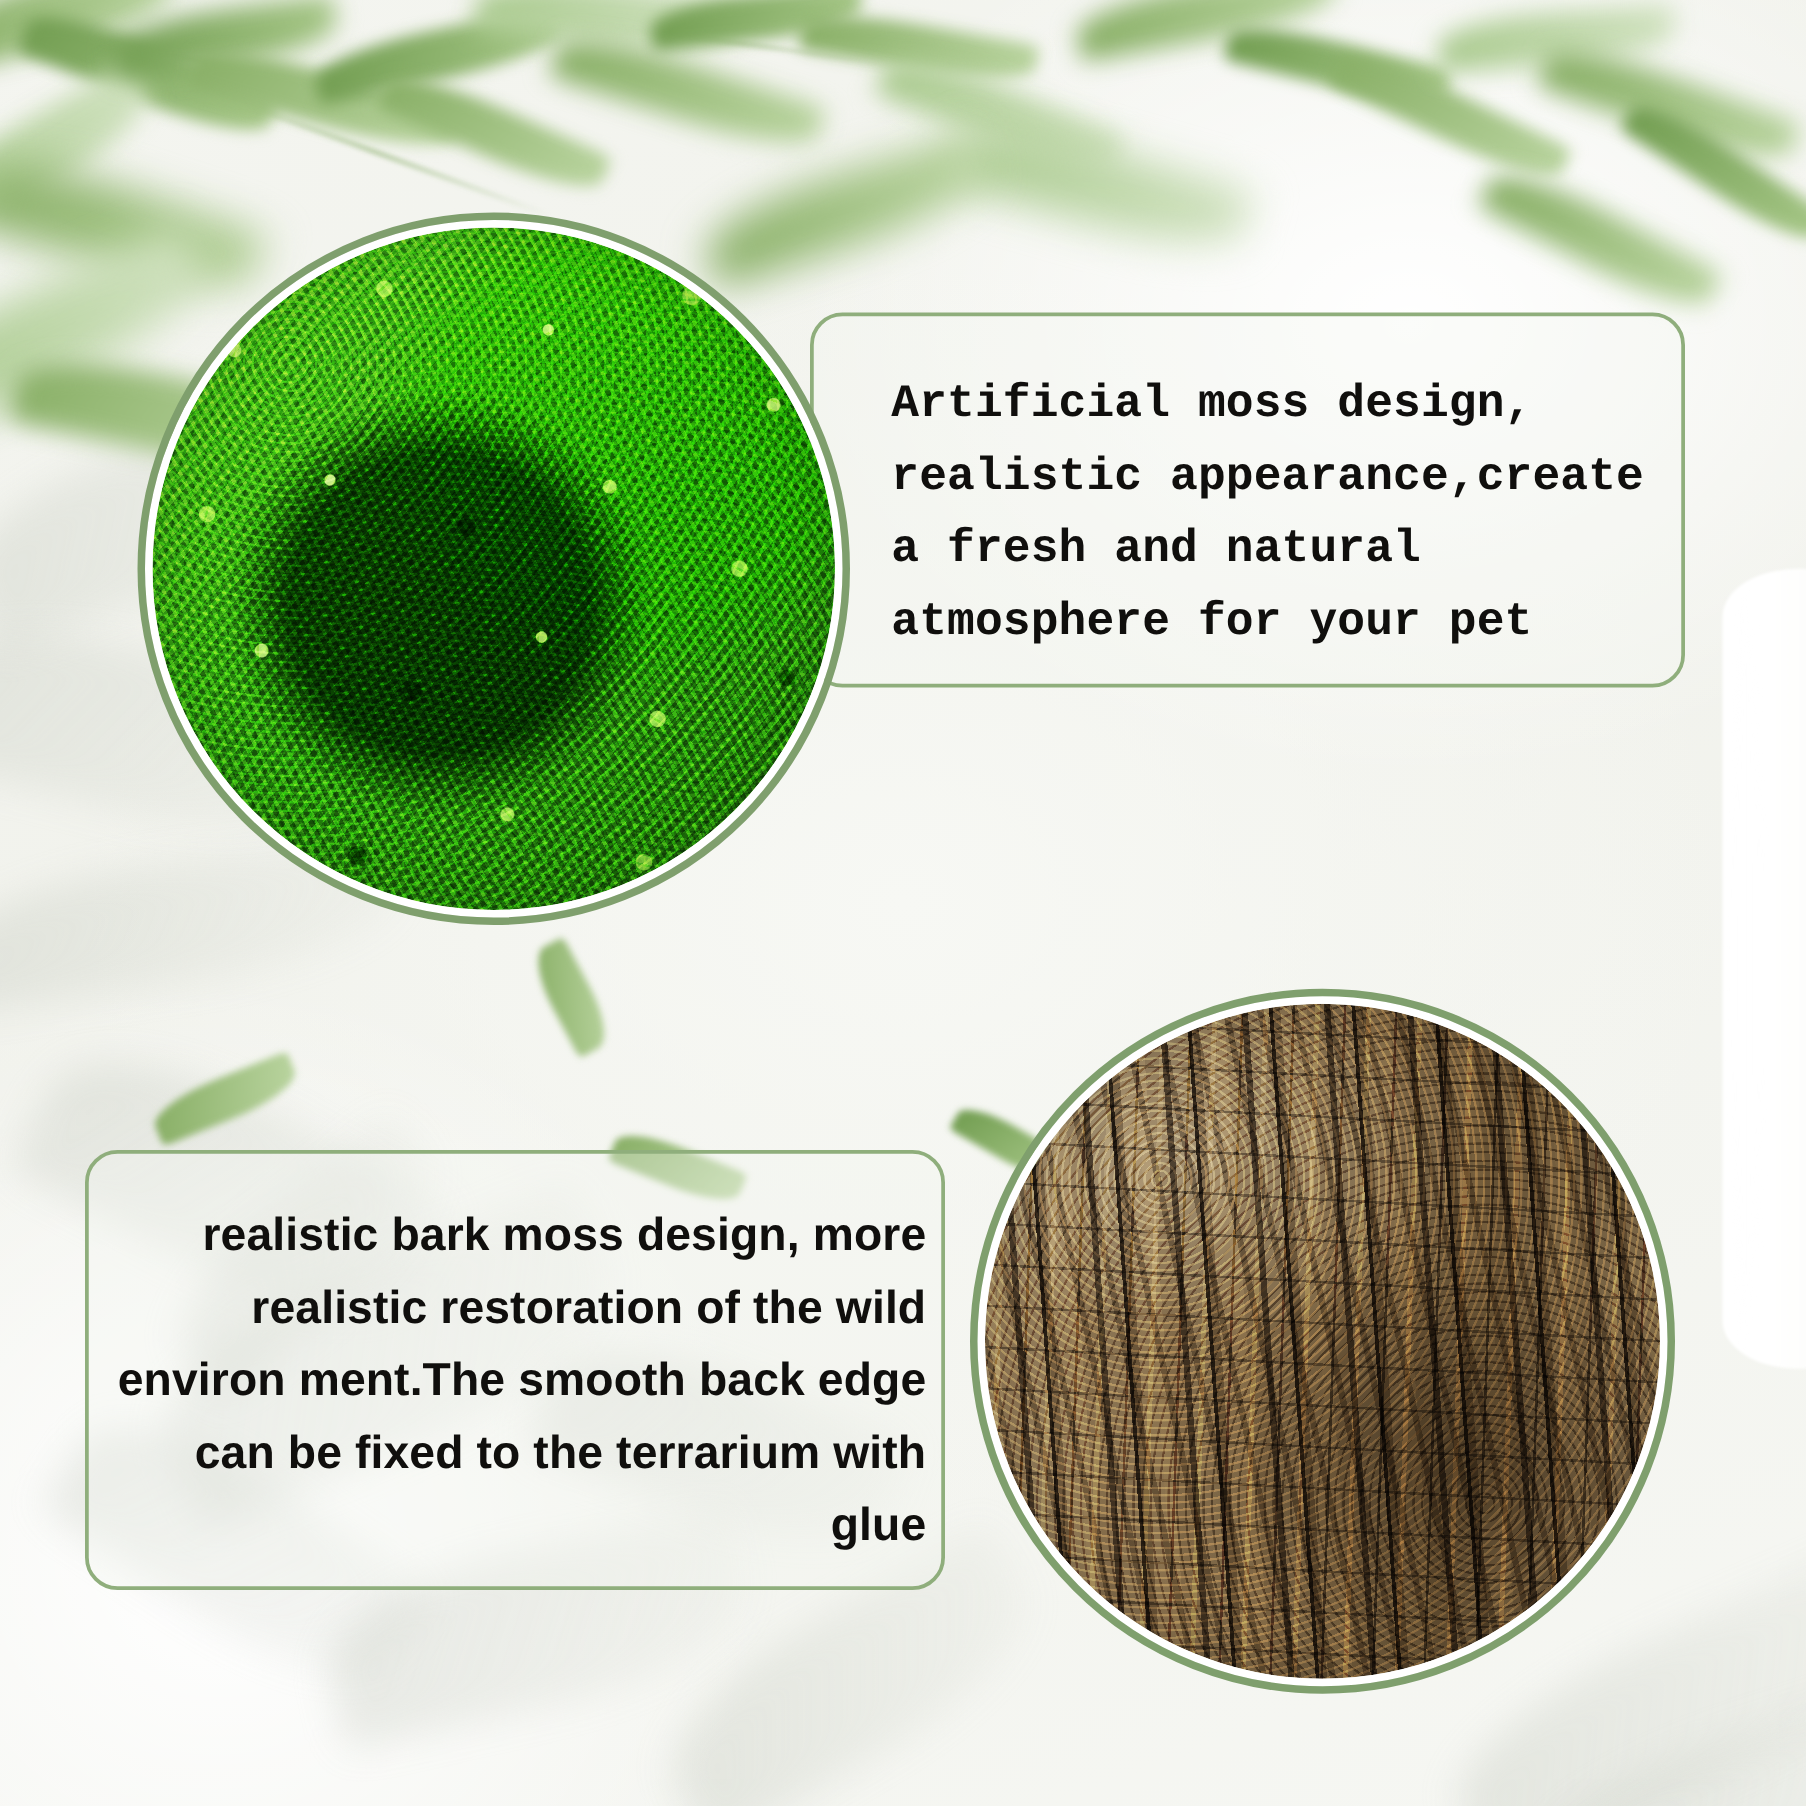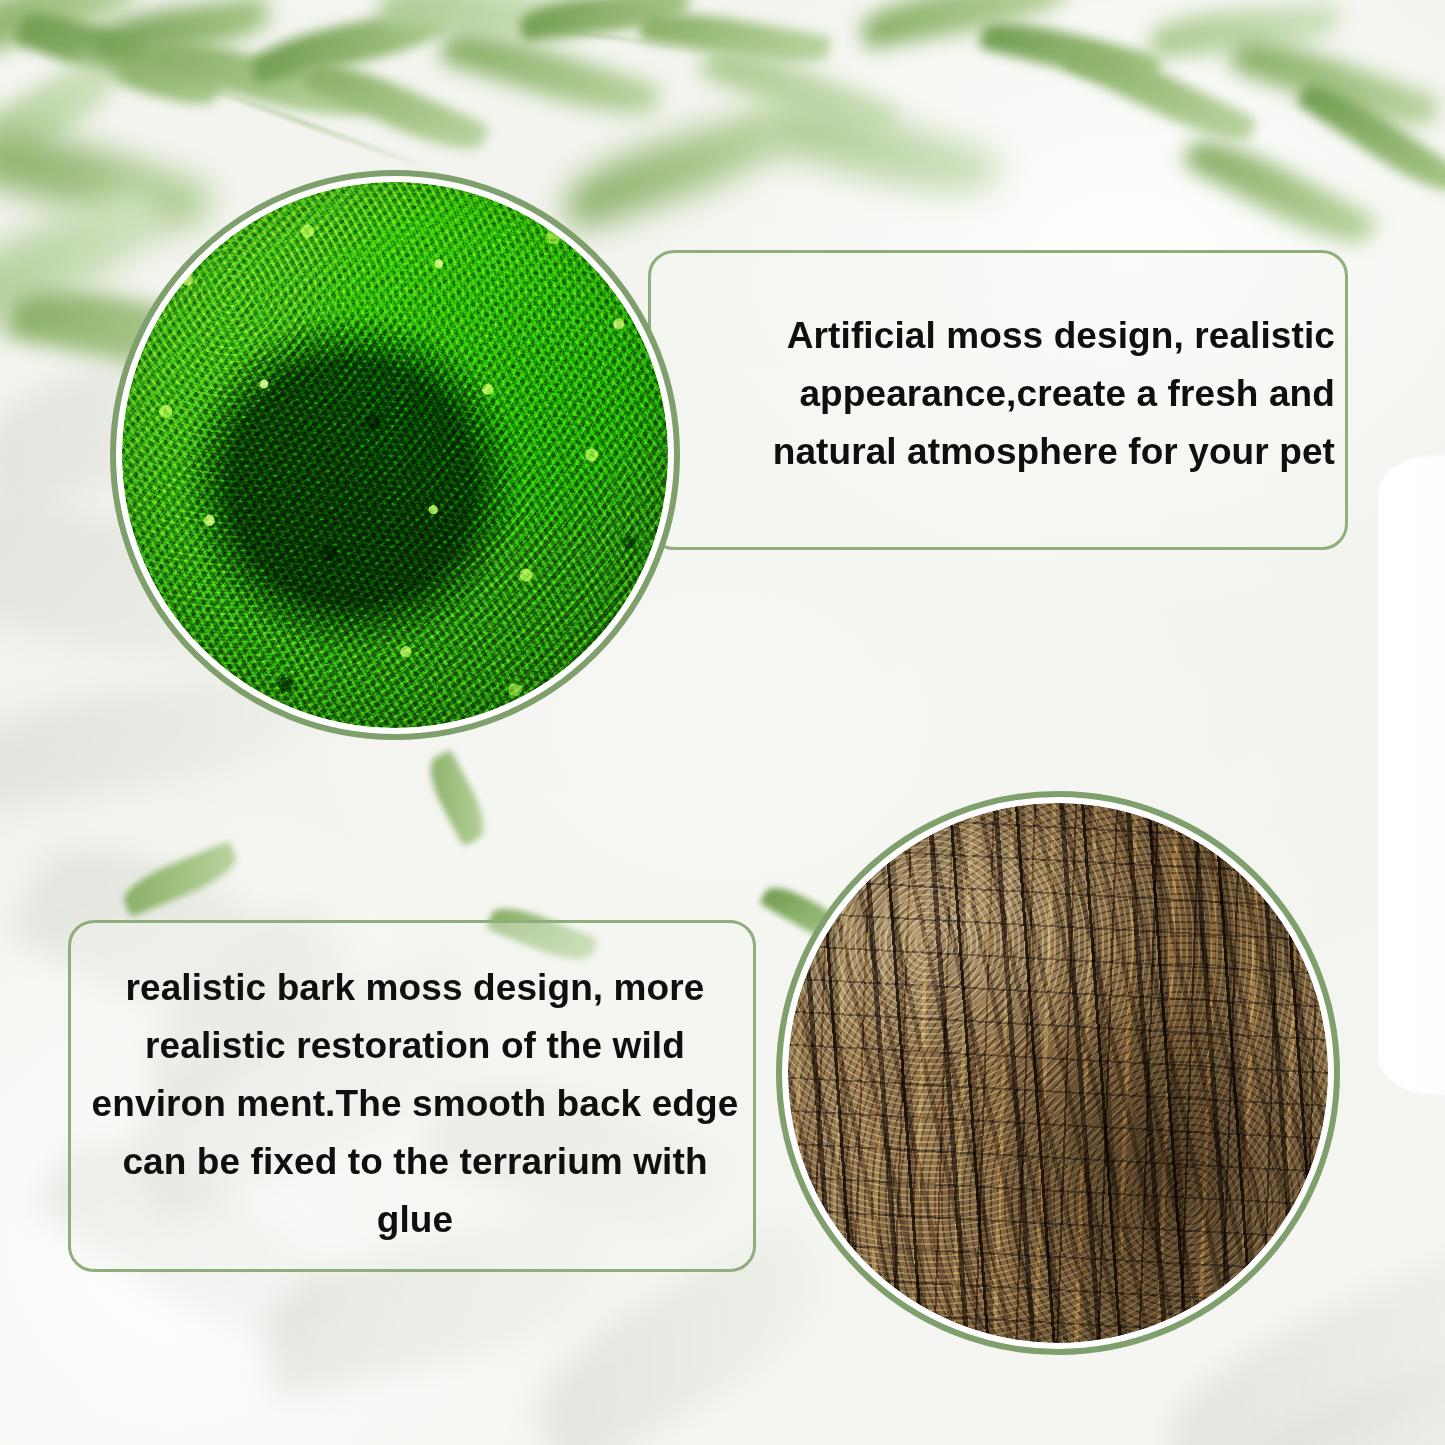--- a/index.html
+++ b/index.html
@@ -84,30 +84,31 @@
   .callout .txt{
     position:absolute;
     color:#100f0d;
     font-weight:700;
     letter-spacing:.1px;
     white-space:pre-line;
   }
 
   #callout-moss{ left:648px; top:250px; width:700px; height:300px; }
   #callout-moss .txt{
-    left:62px; top:54px; width:622px;
+    left:62px; top:42px; width:622px;
     font-size:37px; line-height:58px;
-    text-align:right;
+    text-align:left;
+    font-family:Liberation Mono, monospace;
   }
 
   #callout-bark{ left:68px; top:920px; width:688px; height:352px; }
   #callout-bark .txt{
     left:18px; top:36px; width:652px;
     font-size:37px; line-height:58px;
-    text-align:center;
+    text-align:right;
   }
 
   
   .photo-circle{
     position:absolute;
     border-radius:50%;
     box-sizing:border-box;
     overflow:hidden;
   }
   .ring{

